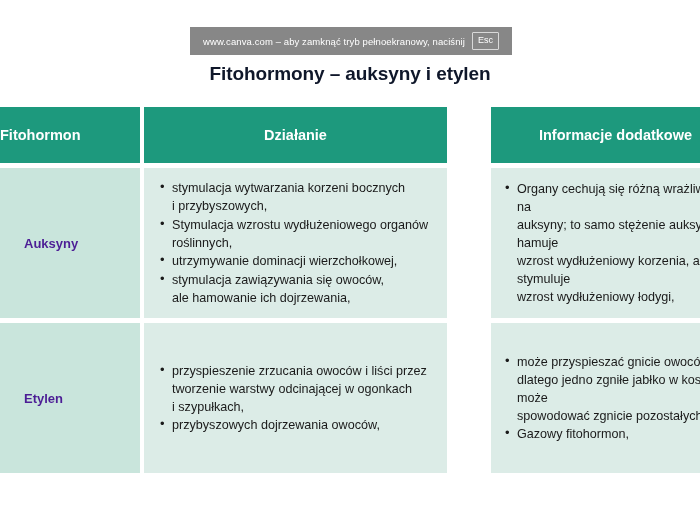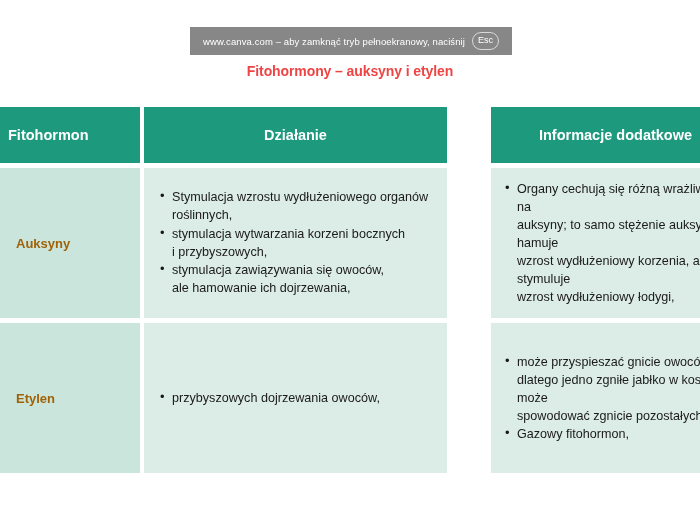--- a/index.html
+++ b/index.html
@@ -35,34 +35,34 @@
     font-size: 9.5px;
     letter-spacing: 0.1px;
     white-space: nowrap;
   }
   .fs-esc-key {
     border: 1px solid #d9d9d9;
     color: #ffffff;
     font-size: 9px;
     line-height: 1;
     padding: 3px 5px 4px 5px;
-    border-radius: 9px;
+    border-radius: 1px;
     white-space: nowrap;
   }
 
   
   .slide-title {
     position: absolute;
     left: 0;
     top: 63px;
     width: 700px;
     text-align: center;
-    font-size: 14px;
+    font-size: 19px;
     font-weight: bold;
-    color: #ef4444;
+    color: #0f172a;
     letter-spacing: -0.1px;
   }
 
   
   .table {
     position: absolute;
     left: 0;
     top: 107px;
     width: 700px;
   }
@@ -80,21 +80,21 @@
     background: #1d997d;
     color: #ffffff;
     display: flex;
     align-items: center;
     font-size: 14.5px;
     font-weight: bold;
     box-sizing: border-box;
   }
   .header-row .cell-name {
     justify-content: flex-start;
-    padding-left: 8px;
+    padding-left: 0px;
   }
   .header-row .cell-action,
   .header-row .cell-info {
     justify-content: center;
     text-align: center;
   }
 
   
   .col-name  { width: 140px; flex: 0 0 140px; }
   .col-gap   { width: 4px;  flex: 0 0 4px; background: #ffffff; }
@@ -108,24 +108,24 @@
   }
 
   
   .body-row .cell {
     box-sizing: border-box;
     display: flex;
     align-items: center;
   }
   .body-row .cell-name {
     background: #c9e5dc;
-    color: #a16207;
+    color: #4c1d95;
     font-size: 13px;
     font-weight: bold;
-    padding-left: 16px;
+    padding-left: 24px;
   }
   .body-row .cell-action,
   .body-row .cell-info {
     background: #dcece7;
     color: #1a1a1a;
     align-items: center;
   }
 
   .row-auksyny { height: 150px; }
   .row-etylen  { height: 150px; }
@@ -184,24 +184,25 @@
     <div class="cell cell-info col-info">Informacje dodatkowe</div>
   </div>
 
   <div class="row-gap"></div>
 
   <div class="table-row body-row row-auksyny">
     <div class="cell cell-name col-name">Auksyny</div>
     <div class="col-gap"></div>
     <div class="cell cell-action col-action">
       <ul class="bullets">
+        <li>stymulacja wytwarzania korzeni bocznych
+i przybyszowych,</li>
         <li>Stymulacja wzrostu wydłużeniowego organów
 roślinnych,</li>
-        <li>stymulacja wytwarzania korzeni bocznych
-i przybyszowych,</li>
+        <li>utrzymywanie dominacji wierzchołkowej,</li>
         <li>stymulacja zawiązywania się owoców,
 ale hamowanie ich dojrzewania,</li>
       </ul>
     </div>
     <div class="col-gap"></div>
     <div class="cell cell-info col-info">
       <ul class="bullets">
         <li>Organy cechują się różną wrażliwością na
 auksyny; to samo stężenie auksyn hamuje
 wzrost wydłużeniowy korzenia, a stymuluje
@@ -210,20 +211,23 @@
     </div>
   </div>
 
   <div class="row-gap"></div>
 
   <div class="table-row body-row row-etylen">
     <div class="cell cell-name col-name">Etylen</div>
     <div class="col-gap"></div>
     <div class="cell cell-action col-action">
       <ul class="bullets">
+        <li>przyspieszenie zrzucania owoców i liści przez
+tworzenie warstwy odcinającej w ogonkach
+i szypułkach,</li>
         <li>przybyszowych dojrzewania owoców,</li>
       </ul>
     </div>
     <div class="col-gap"></div>
     <div class="cell cell-info col-info">
       <ul class="bullets">
         <li>może przyspieszać gnicie owoców –
 dlatego jedno zgniłe jabłko w koszu może
 spowodować zgnicie pozostałych.</li>
         <li>Gazowy fitohormon,</li>

